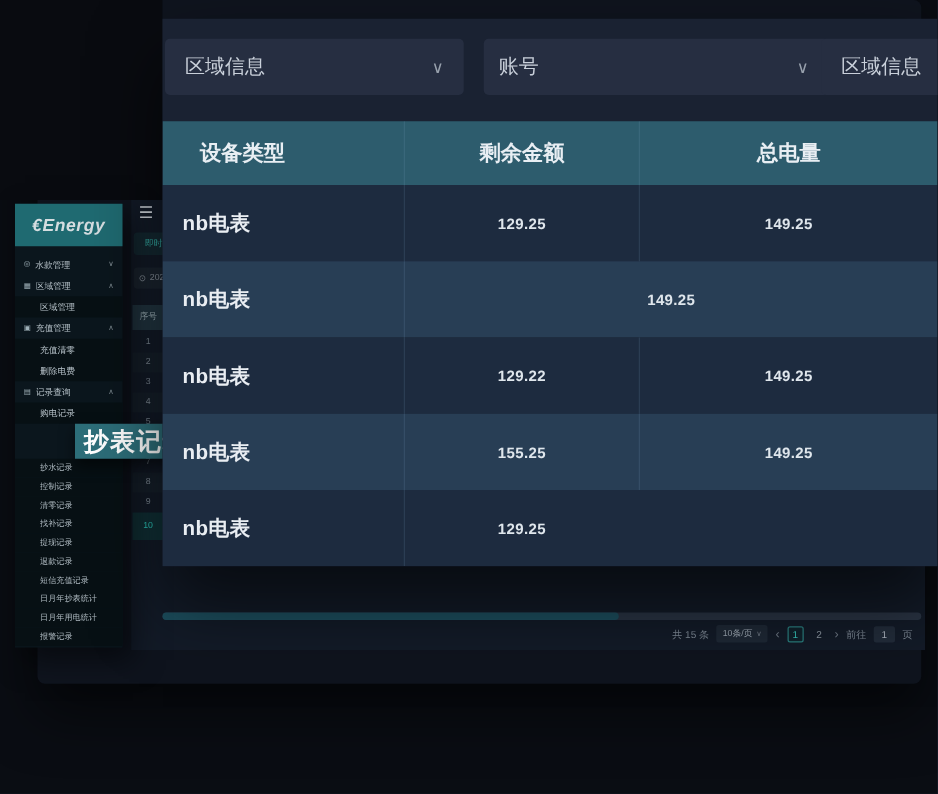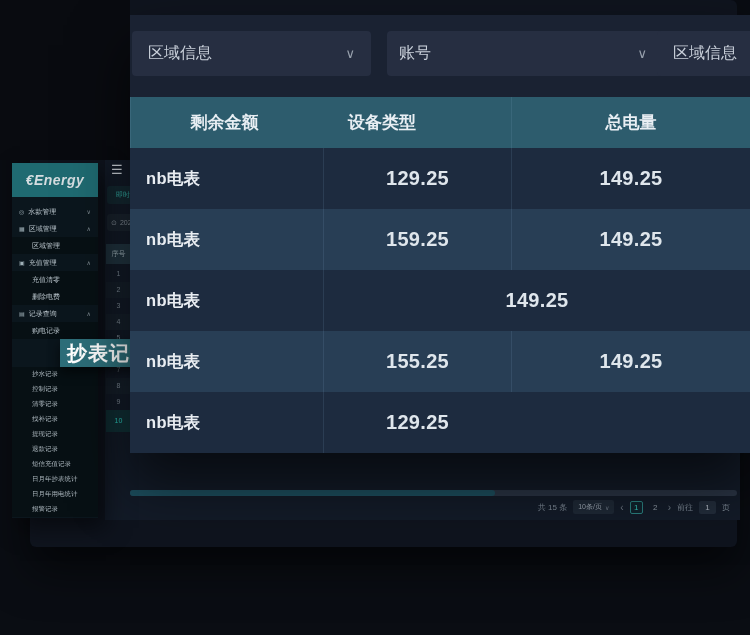--- a/index.html
+++ b/index.html
@@ -101,21 +101,21 @@
   .drop.d1{left:2px;width:239px;}
   .drop.d2{left:257px;width:276px;padding-left:12px;}
   .drop.d3{left:527px;width:200px;}
 
   .otable{position:absolute;left:0;top:82px;width:620px;}
   .thead{display:flex;height:51px;background:#2d5c6d;}
   .th{display:flex;align-items:center;justify-content:center;font-size:17px;font-weight:bold;color:#e8eef3;box-sizing:border-box;}
   .trow{display:flex;height:61px;}
   .trow.odd{background:#1d2b3f;}
   .trow.even{background:#283e55;}
-  .td{display:flex;align-items:center;justify-content:center;font-size:20px;color:#dfe6ec;font-weight:600;box-sizing:border-box;letter-spacing:.3px;}
+  .td{display:flex;align-items:center;justify-content:center;font-size:12px;color:#dfe6ec;font-weight:600;box-sizing:border-box;letter-spacing:.3px;}
   .c1{width:193px;justify-content:flex-start;padding-left:30px;}
   .c2{width:188px;border-left:1px solid rgba(130,170,200,.15);}
   .c3{flex:1;border-left:1px solid rgba(130,170,200,.15);}
   .trow .c1{font-weight:bold;font-size:16.5px;color:#e9edf2;padding-left:16px;}
 </style>
 </head>
 <body>
 
 <div class="stage">
 
@@ -259,37 +259,37 @@
         <span class="d-ch">∨</span>
       </div>
       <div class="drop d3">
         <span class="d-lb">区域信息</span>
         <span class="d-ch"></span>
       </div>
     </div>
 
     <div class="otable">
       <div class="thead">
+        <div class="th c1">设备类型</div>
         <div class="th c2">剩余金额</div>
-        <div class="th c1">设备类型</div>
         <div class="th c3">总电量</div>
       </div>
 
       <div class="trow odd">
         <div class="td c1">nb电表</div>
         <div class="td c2">129.25</div>
         <div class="td c3">149.25</div>
       </div>
       <div class="trow even">
         <div class="td c1">nb电表</div>
-        <div class="td c2">159.25</div>
         <div class="td c3">149.25</div>
       </div>
       <div class="trow odd">
         <div class="td c1">nb电表</div>
+        <div class="td c2">129.22</div>
         <div class="td c3">149.25</div>
       </div>
       <div class="trow even">
         <div class="td c1">nb电表</div>
         <div class="td c2">155.25</div>
         <div class="td c3">149.25</div>
       </div>
       <div class="trow odd">
         <div class="td c1">nb电表</div>
         <div class="td c2">129.25</div>

